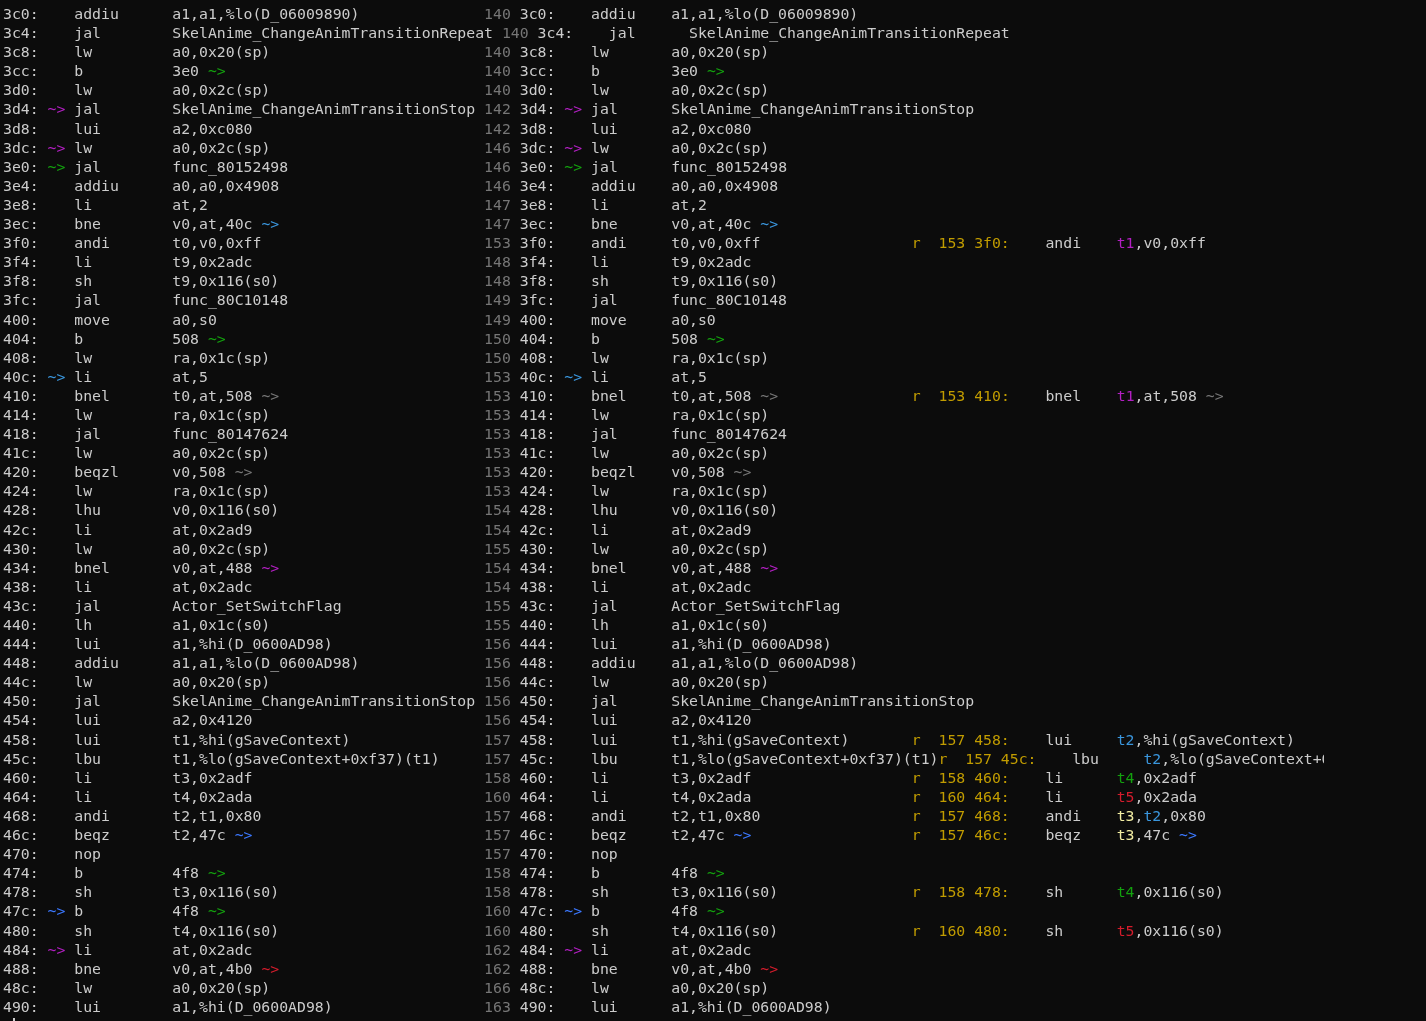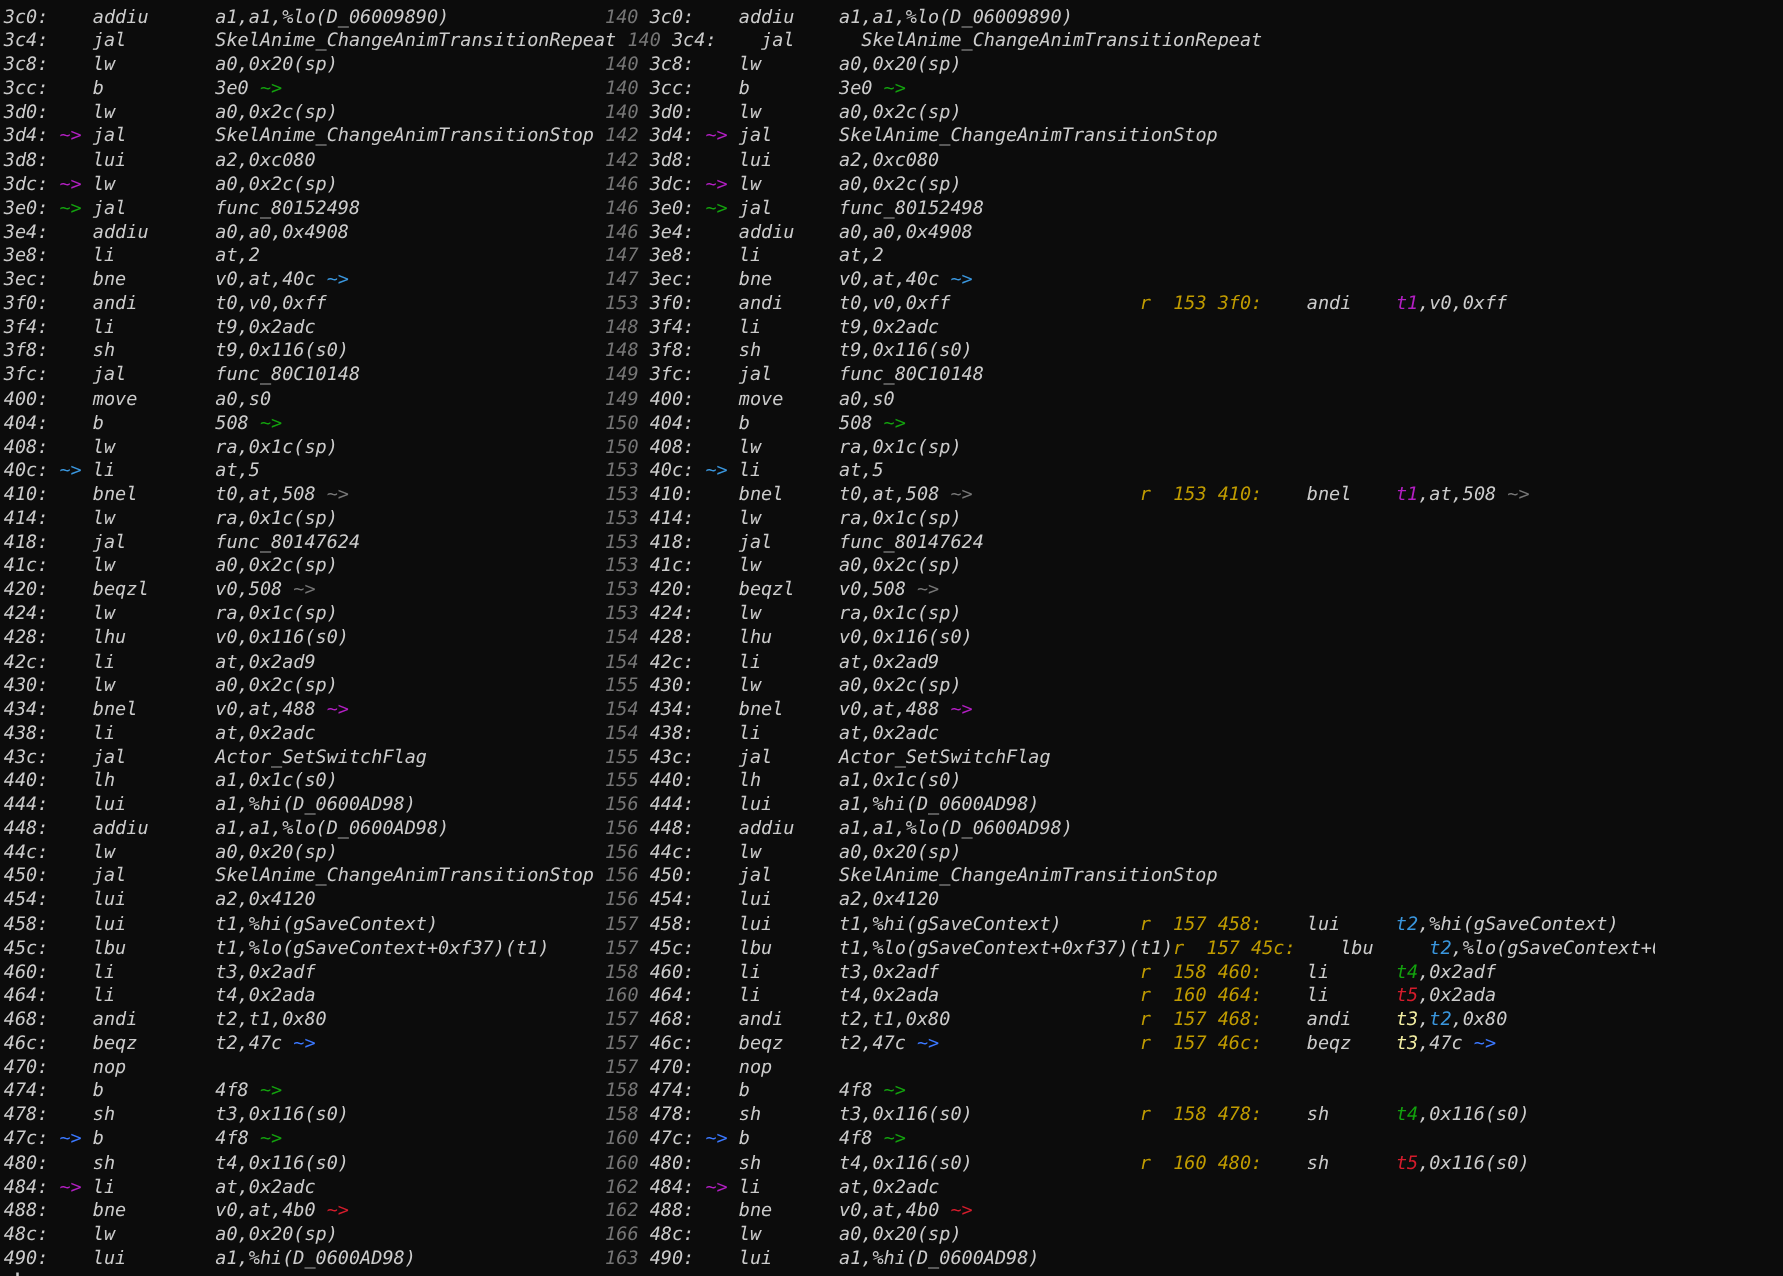--- a/index.html
+++ b/index.html
@@ -7,21 +7,20 @@
     padding: 0;
     background: #0c0c0c;
     overflow: hidden;
   }
   #screen {
     position: relative;
     width: 1324px;
     height: 1021px;
     background: var(--bg, #0c0c0c);
     overflow: hidden;
-    font-style: italic;
   }
   #term {
     position: absolute;
     left: 3px;
     top: 4px;
     font-family: "DejaVu Sans Mono", "Liberation Mono", monospace;
     font-size: 14.8px;
     line-height: 19.1px;
     white-space: pre;
     color: var(--fg, #cccccc);

